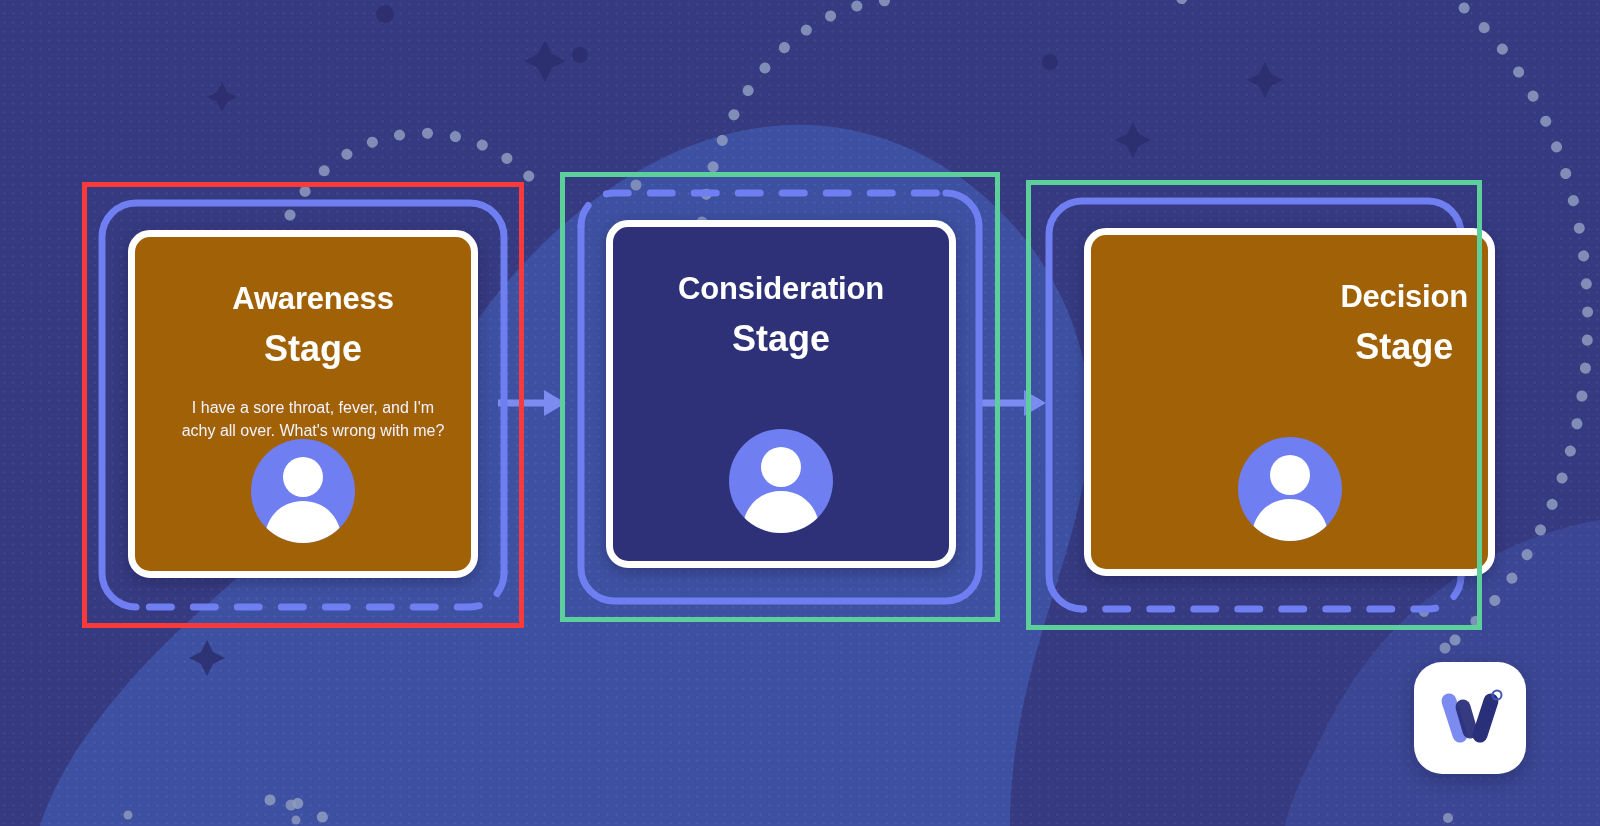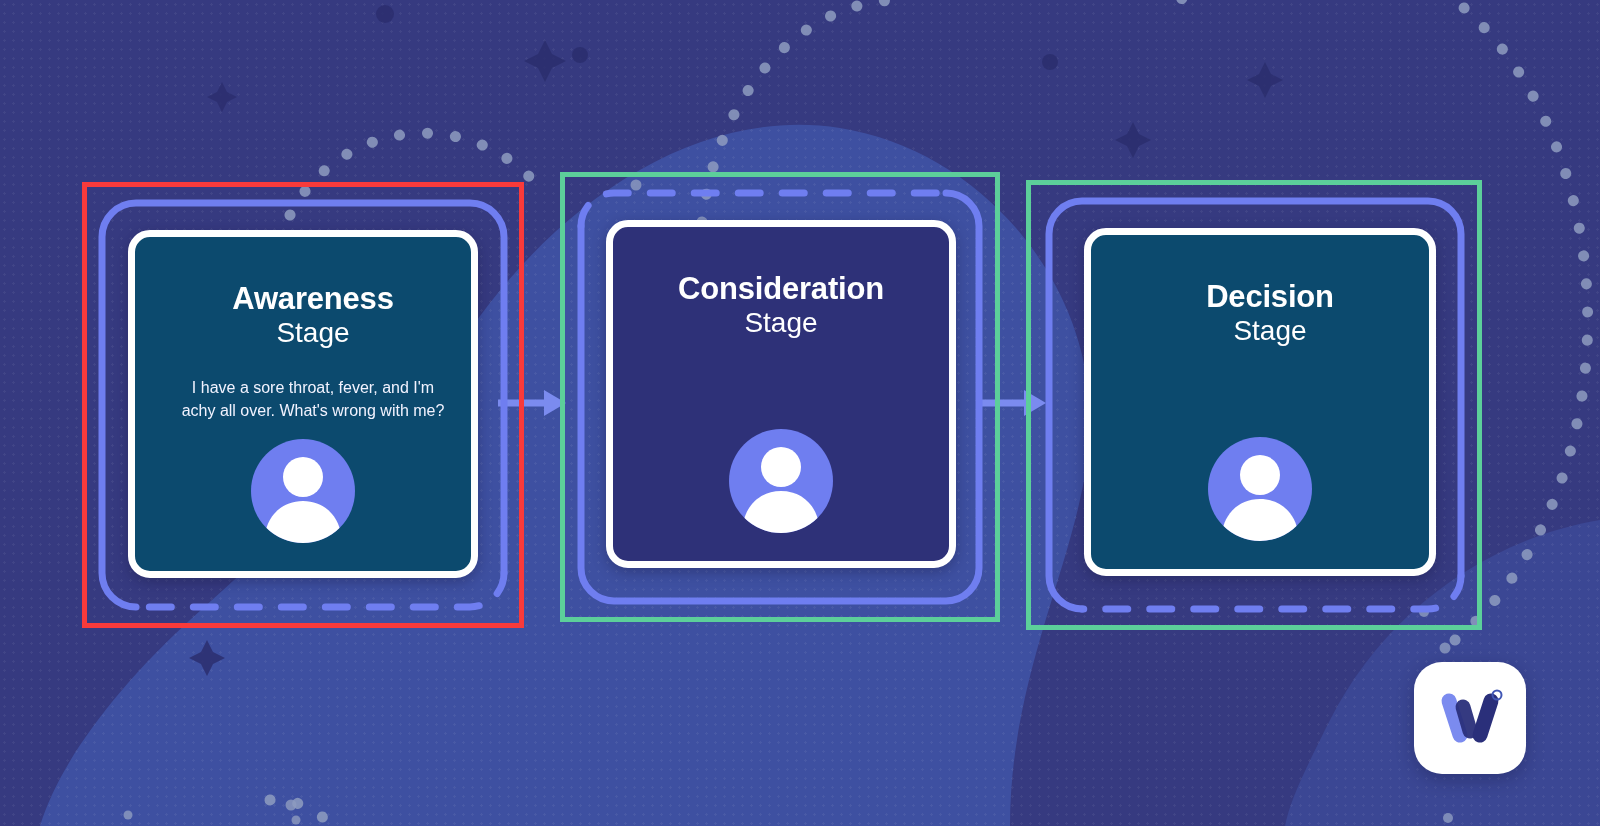--- a/index.html
+++ b/index.html
@@ -48,40 +48,40 @@
     position: absolute;
     box-sizing: border-box;
     border: 7px solid #ffffff;
     border-radius: 22px;
     box-shadow: 0 4px 14px rgba(20,20,60,0.35);
     display: flex;
     flex-direction: column;
     align-items: center;
     padding: 22px 20px 20px 20px;
   }
-  .inner-card.light { background: #0c4a6e; padding-left: 40px; }
+  .inner-card.light { background: #a16207; padding-left: 40px; }
   .inner-card.dark  { background: #2e3178; }
 
   .card-title {
     text-align: center;
     color: #ffffff;
     line-height: 1.06;
     margin-top: 24px;
   }
   .card-title .t-bold {
     display: block;
     font-size: 31px;
     font-weight: bold;
     letter-spacing: -0.2px;
   }
   .card-title .t-reg {
     display: block;
-    font-size: 28px;
-    font-weight: normal;
-    margin-top: 2px;
+    font-size: 36px;
+    font-weight: bold;
+    margin-top: 14px;
   }
   .card-body {
     text-align: center;
     color: #f2f3ff;
     font-size: 16px;
     line-height: 1.45;
     margin-top: 28px;
     max-width: 300px;
   }
   .avatar {
@@ -225,21 +225,21 @@
     <div class="sel-ring" style="left:0; top:0; width:440px; height:450px; border-color:#5ccf9a;"></div>
   </div>
 
   <div class="stage-group" style="left:1026px; top:180px; width:456px; height:450px;">
 
     <svg style="position:absolute; left:16px; top:14px;" width="426" height="422" viewBox="0 0 426 422">
       <path d="M 40,415 A 33,33 0 0 1 7,382 L 7,40 A 33,33 0 0 1 40,7 L 386,7 A 33,33 0 0 1 419,40 L 419,382" fill="none" stroke="#6f7ef0" stroke-width="7" stroke-linecap="round"></path>
       <path d="M 419,382 A 33,33 0 0 1 386,415 L 40,415" fill="none" stroke="#6f7ef0" stroke-width="7" stroke-linecap="round" stroke-dasharray="22 22"></path>
     </svg>
 
-    <div class="inner-card light" style="left:58px; top:48px; width:352px; height:348px;">
+    <div class="inner-card light" style="left:58px; top:48px; width:411px; height:348px;align-items:flex-end;">
       <div class="card-title">
         <span class="t-bold">Decision</span>
         <span class="t-reg">Stage</span>
       </div>
       <div class="avatar">
         <svg width="104" height="104" viewBox="0 0 104 104">
           <circle cx="52" cy="38" r="20" fill="#ffffff"></circle>
           <path d="M 52,62 C 30,62 16,78 14,96 A 52,52 0 0 0 90,96 C 88,78 74,62 52,62 Z" fill="#ffffff"></path>
         </svg>
       </div>

